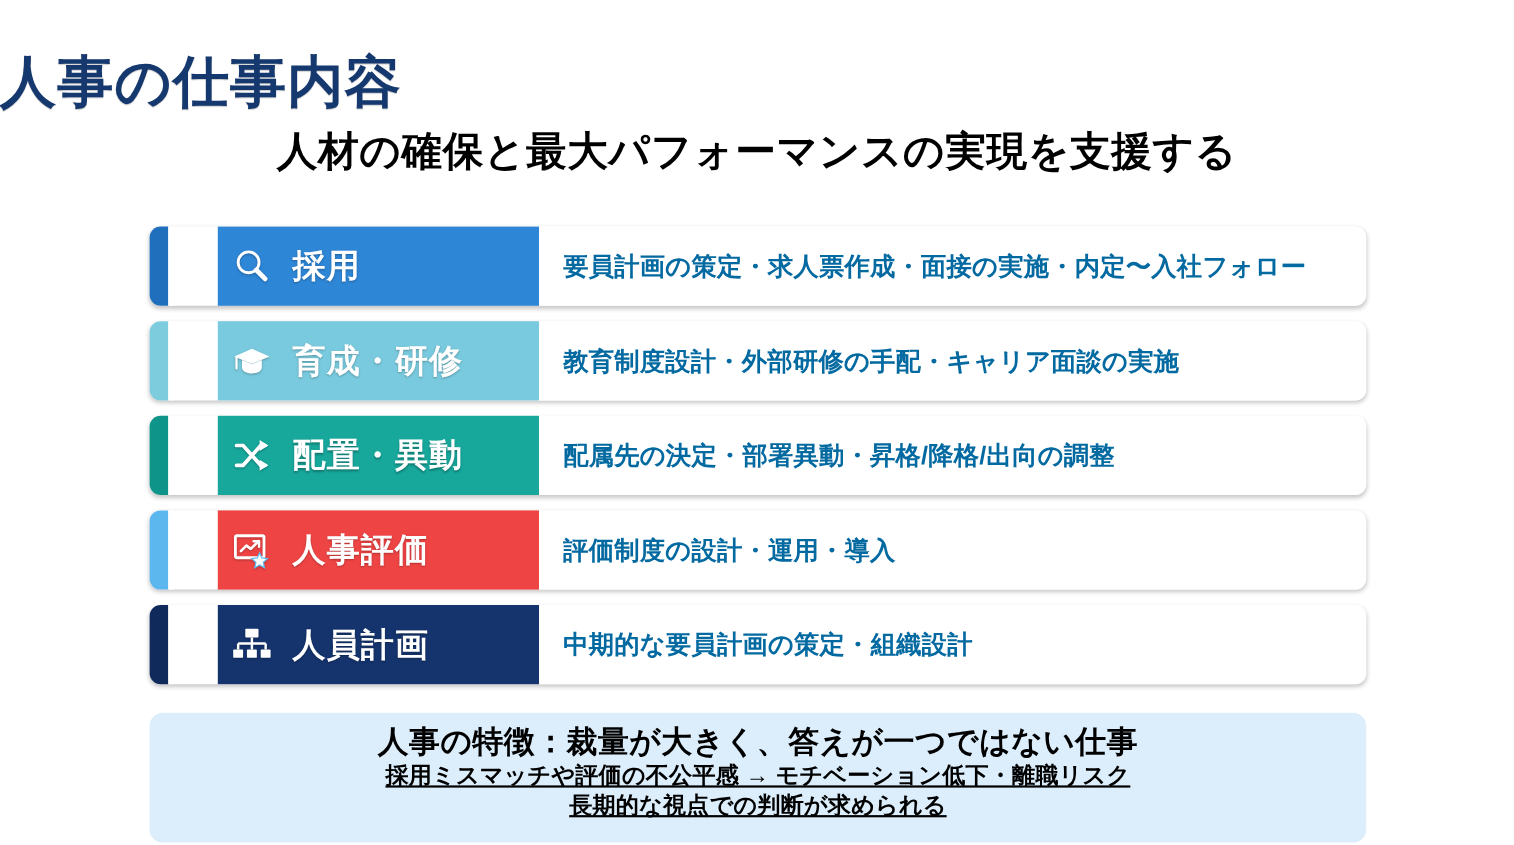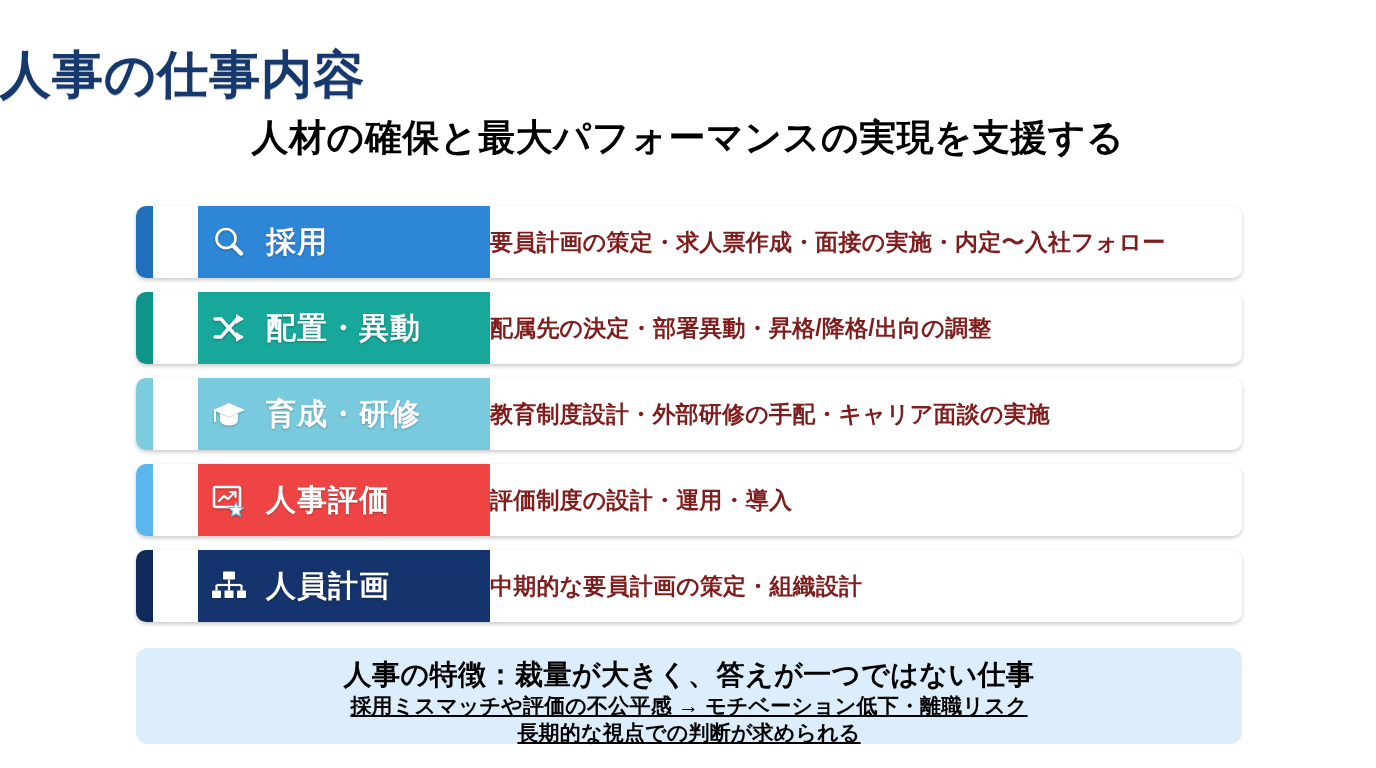--- a/index.html
+++ b/index.html
@@ -101,38 +101,39 @@
     font-weight: bold;
     color: #ffffff;
     letter-spacing: 1px;
     text-shadow: 0 1px 2px rgba(0,0,0,0.28);
     white-space: nowrap;
   }
   .row-desc {
     flex: 1 1 auto;
     display: flex;
     align-items: center;
+    padding-left: 22px;
     padding-right: 16px;
     font-size: 23px;
     font-weight: bold;
-    color: #7f1d1d;
+    color: #0369a1;
     letter-spacing: 0.2px;
     background: #ffffff;
     border-radius: 0 10px 10px 0;
     white-space: nowrap;
     overflow: hidden;
   }
 
   
   .callout {
     position: absolute;
     left: 136px;
     top: 648px;
     width: 1106px;
-    height: 96px;
+    height: 118px;
     background: #dceefb;
     border-radius: 12px;
     box-sizing: border-box;
     padding-top: 9px;
     text-align: center;
   }
   .callout-title {
     font-size: 28px;
     font-weight: bold;
     color: #000000;
@@ -167,50 +168,50 @@
             <circle cx="15" cy="14.5" r="9.5" stroke="#ffffff" stroke-width="2.6" fill="none"></circle>
             <line x1="22" y1="21.5" x2="30" y2="29.5" stroke="#ffffff" stroke-width="4.4" stroke-linecap="round"></line>
           </svg>
         </span>
         <span class="row-label-text">採用</span>
       </div>
       <div class="row-desc">要員計画の策定・求人票作成・面接の実施・内定〜入社フォロー</div>
     </div>
 
     <div class="row">
+      <div class="row-accent" style="background:#7cccdd"></div>
+      <div class="row-gap"></div>
+      <div class="row-label" style="background:#79cade">
+        <span class="row-icon">
+          <svg viewBox="0 0 36 36" fill="none" xmlns="http://www.w3.org/2000/svg">
+            <path d="M18 7 L34 14 L18 21 L2 14 Z" fill="#ffffff"></path>
+            <path d="M9 17.2 V24 C9 27.3 13.2 29.5 18 29.5 C22.8 29.5 27 27.3 27 24 V17.2 L18 21.2 Z" fill="#ffffff"></path>
+            <line x1="4" y1="15" x2="4" y2="25" stroke="#ffffff" stroke-width="2" stroke-linecap="round"></line>
+          </svg>
+        </span>
+        <span class="row-label-text">育成・研修</span>
+      </div>
+      <div class="row-desc">教育制度設計・外部研修の手配・キャリア面談の実施</div>
+    </div>
+
+    <div class="row">
       <div class="row-accent" style="background:#0e9488"></div>
       <div class="row-gap"></div>
       <div class="row-label" style="background:#17a79b">
         <span class="row-icon">
           <svg viewBox="0 0 36 36" fill="none" xmlns="http://www.w3.org/2000/svg">
             <path d="M4 9 H10 L26 27 H30" stroke="#ffffff" stroke-width="3.4" stroke-linecap="round" fill="none"></path>
             <path d="M4 27 H10 L26 9 H30" stroke="#ffffff" stroke-width="3.4" stroke-linecap="round" fill="none"></path>
             <path d="M25 4 L33 9 L25 14 Z" fill="#ffffff"></path>
             <path d="M25 22 L33 27 L25 32 Z" fill="#ffffff"></path>
           </svg>
         </span>
         <span class="row-label-text">配置・異動</span>
       </div>
       <div class="row-desc">配属先の決定・部署異動・昇格/降格/出向の調整</div>
-    </div>
-
-    <div class="row">
-      <div class="row-accent" style="background:#7cccdd"></div>
-      <div class="row-gap"></div>
-      <div class="row-label" style="background:#79cade">
-        <span class="row-icon">
-          <svg viewBox="0 0 36 36" fill="none" xmlns="http://www.w3.org/2000/svg">
-            <path d="M18 7 L34 14 L18 21 L2 14 Z" fill="#ffffff"></path>
-            <path d="M9 17.2 V24 C9 27.3 13.2 29.5 18 29.5 C22.8 29.5 27 27.3 27 24 V17.2 L18 21.2 Z" fill="#ffffff"></path>
-            <line x1="4" y1="15" x2="4" y2="25" stroke="#ffffff" stroke-width="2" stroke-linecap="round"></line>
-          </svg>
-        </span>
-        <span class="row-label-text">育成・研修</span>
-      </div>
-      <div class="row-desc">教育制度設計・外部研修の手配・キャリア面談の実施</div>
     </div>
 
     <div class="row">
       <div class="row-accent" style="background:#5cb7ef"></div>
       <div class="row-gap"></div>
       <div class="row-label" style="background:#ef4444">
         <span class="row-icon">
           <svg viewBox="0 0 36 36" fill="none" xmlns="http://www.w3.org/2000/svg">
             <rect x="3" y="5" width="26" height="20" rx="1.5" stroke="#ffffff" stroke-width="2.6" fill="none"></rect>
             <polyline points="8,19 13,14 17,17 24,10" stroke="#ffffff" stroke-width="2.4" fill="none" stroke-linecap="round" stroke-linejoin="round"></polyline>

